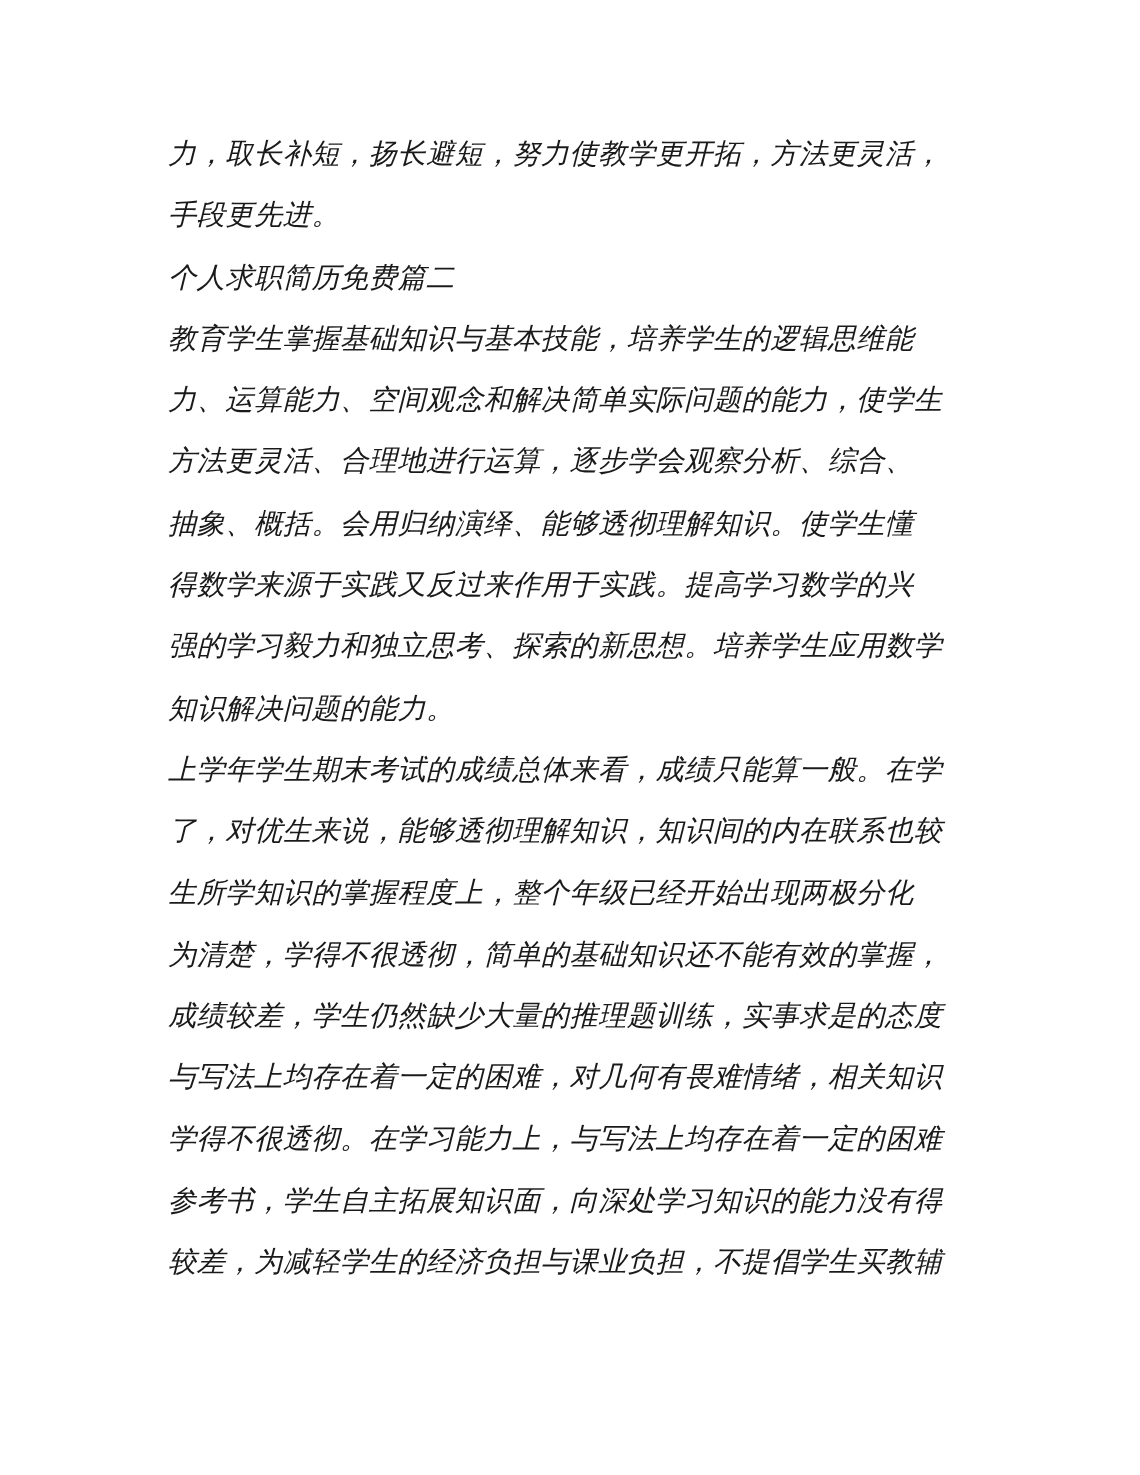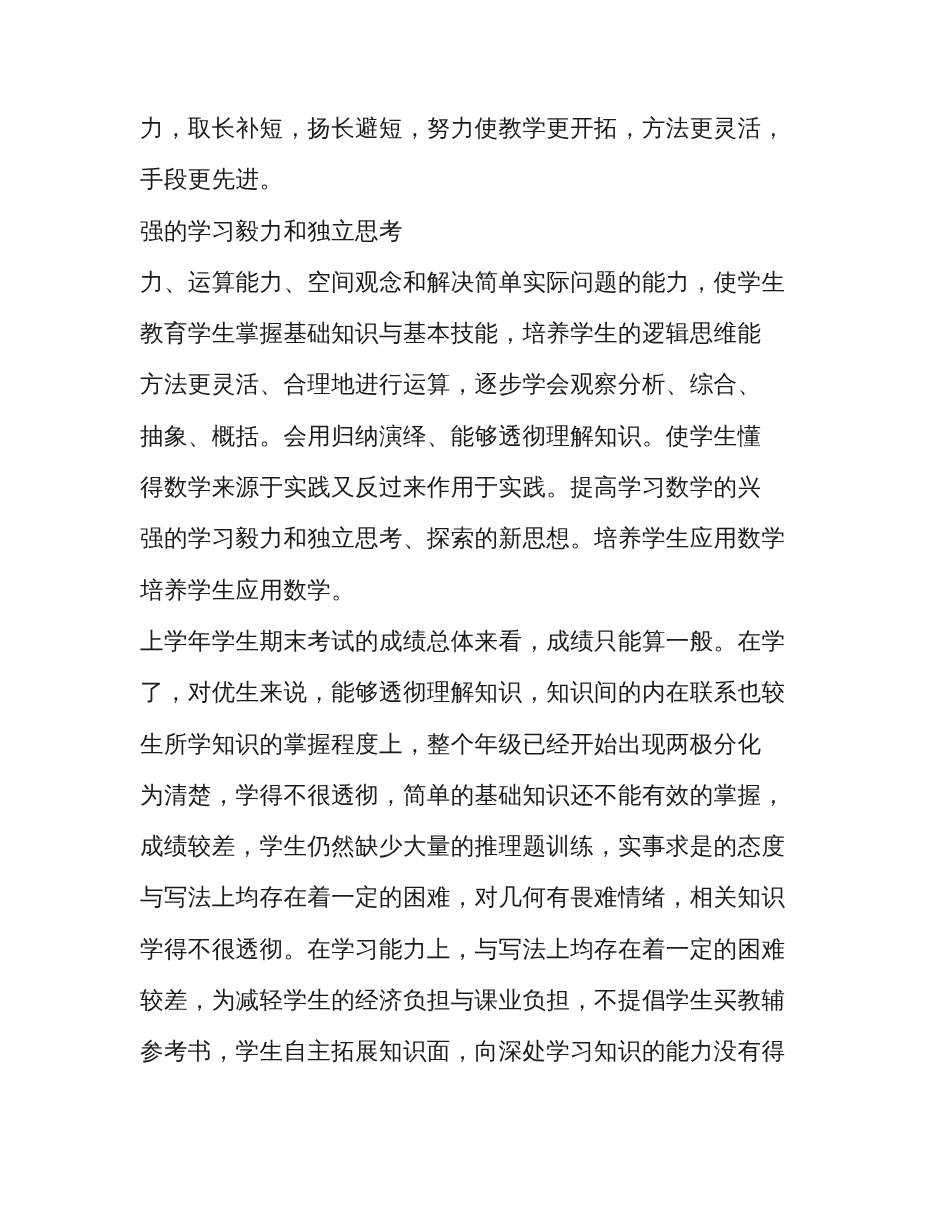--- a/index.html
+++ b/index.html
@@ -28,40 +28,41 @@
       left: 140px;
       top: 107px;
       width: 680px;
     }
     .line {
       height: 51.3px;
       line-height: 42px;
       font-size: 23.5px;
       white-space: nowrap;
       letter-spacing: 0.4px;
+      font-style: italic;
     }
   </style>
 </head>
 <body>
 
 <div class="page">
   <div class="content">
     <div class="line">力，取长补短，扬长避短，努力使教学更开拓，方法更灵活，</div>
     <div class="line">手段更先进。</div>
-    <div class="line">强的学习毅力和独立思考</div>
+    <div class="line">个人求职简历免费篇二</div>
+    <div class="line">教育学生掌握基础知识与基本技能，培养学生的逻辑思维能</div>
     <div class="line">力、运算能力、空间观念和解决简单实际问题的能力，使学生</div>
-    <div class="line">教育学生掌握基础知识与基本技能，培养学生的逻辑思维能</div>
     <div class="line">方法更灵活、合理地进行运算，逐步学会观察分析、综合、</div>
     <div class="line">抽象、概括。会用归纳演绎、能够透彻理解知识。使学生懂</div>
     <div class="line">得数学来源于实践又反过来作用于实践。提高学习数学的兴</div>
     <div class="line">强的学习毅力和独立思考、探索的新思想。培养学生应用数学</div>
-    <div class="line">培养学生应用数学。</div>
+    <div class="line">知识解决问题的能力。</div>
     <div class="line">上学年学生期末考试的成绩总体来看，成绩只能算一般。在学</div>
     <div class="line">了，对优生来说，能够透彻理解知识，知识间的内在联系也较</div>
     <div class="line">生所学知识的掌握程度上，整个年级已经开始出现两极分化</div>
     <div class="line">为清楚，学得不很透彻，简单的基础知识还不能有效的掌握，</div>
     <div class="line">成绩较差，学生仍然缺少大量的推理题训练，实事求是的态度</div>
     <div class="line">与写法上均存在着一定的困难，对几何有畏难情绪，相关知识</div>
     <div class="line">学得不很透彻。在学习能力上，与写法上均存在着一定的困难</div>
+    <div class="line">参考书，学生自主拓展知识面，向深处学习知识的能力没有得</div>
     <div class="line">较差，为减轻学生的经济负担与课业负担，不提倡学生买教辅</div>
-    <div class="line">参考书，学生自主拓展知识面，向深处学习知识的能力没有得</div>
   </div>
 </div>
 
 </body></html>

